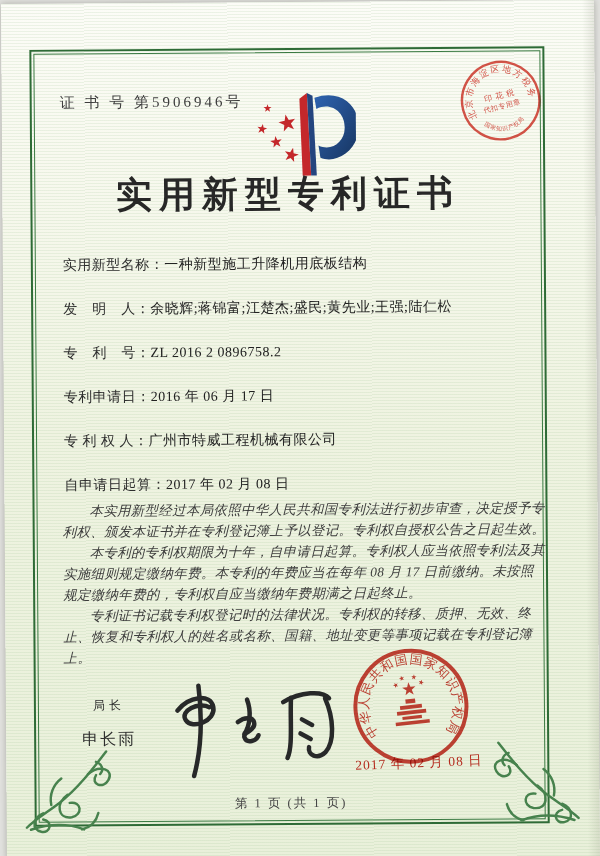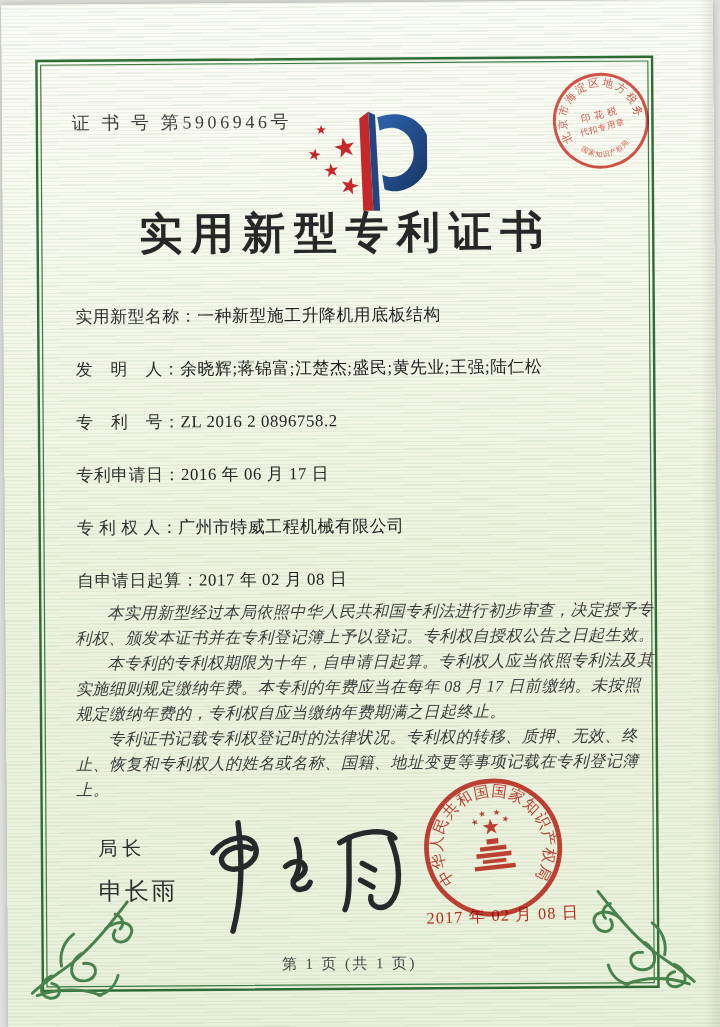--- a/index.html
+++ b/index.html
@@ -25,22 +25,22 @@
   .logo{position:absolute;left:232px;top:80px;width:122px;height:102px;}
   .title{position:absolute;left:0;right:22px;top:168px;text-align:center;
     font-size:36px;font-weight:600;letter-spacing:7px;color:#272727;}
   .fields{position:absolute;left:60px;top:252px;width:480px;}
   .field-row{font-size:14px;line-height:20px;margin-bottom:24px;color:#303030;letter-spacing:.5px;}
   .field-row .lab{color:#2d2d2d;margin-top:48px;}
   .field-row .val{color:#222;}
   .paras{position:absolute;left:58px;top:497px;width:484px;
     font-size:13.4px;line-height:21px;color:#3c3c3c;font-style:italic;letter-spacing:.4px;}
   .paras p{margin:0;text-indent:2em;}
-  .sig-title{position:absolute;left:76px;top:694px;font-size:16px;letter-spacing:4px;color:#2e2e2e;}
-  .sig-name{position:absolute;left:76px;top:726px;font-size:20px;letter-spacing:2px;color:#2e2e2e;}
+  .sig-title{position:absolute;left:87px;top:694px;font-size:12px;letter-spacing:4px;color:#2e2e2e;}
+  .sig-name{position:absolute;left:76px;top:726px;font-size:16px;letter-spacing:2px;color:#2e2e2e;}
   .signature{position:absolute;left:150px;top:666px;width:200px;height:112px;
     mix-blend-mode:multiply;transform:rotate(-2deg);}
   .seal-main{position:absolute;left:344px;top:644px;width:122px;height:122px;
     opacity:.9;mix-blend-mode:multiply;transform:rotate(-6deg);}
   .seal-date{position:absolute;left:349px;top:753px;font-size:13.5px;color:#c92f24;
     letter-spacing:1px;mix-blend-mode:multiply;transform:rotate(-2deg);white-space:nowrap;}
   .seal-tax{position:absolute;left:456px;top:57px;width:86px;height:86px;
     opacity:.85;mix-blend-mode:multiply;transform:rotate(-14deg);}
   .flourish{position:absolute;width:92px;height:92px;}
   .flourish.left{left:14px;top:740px;}

